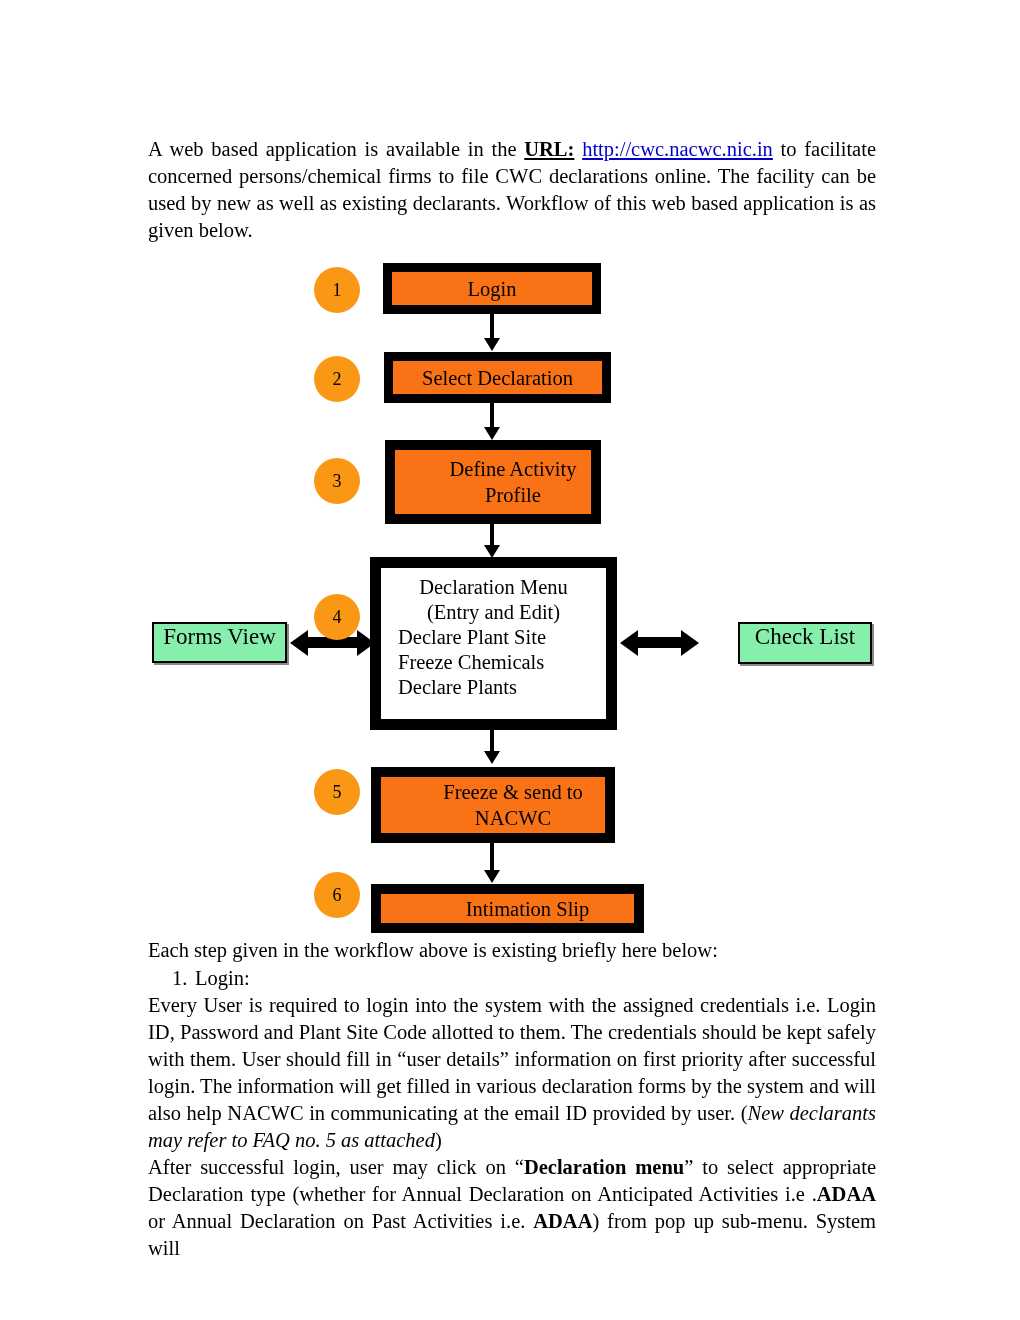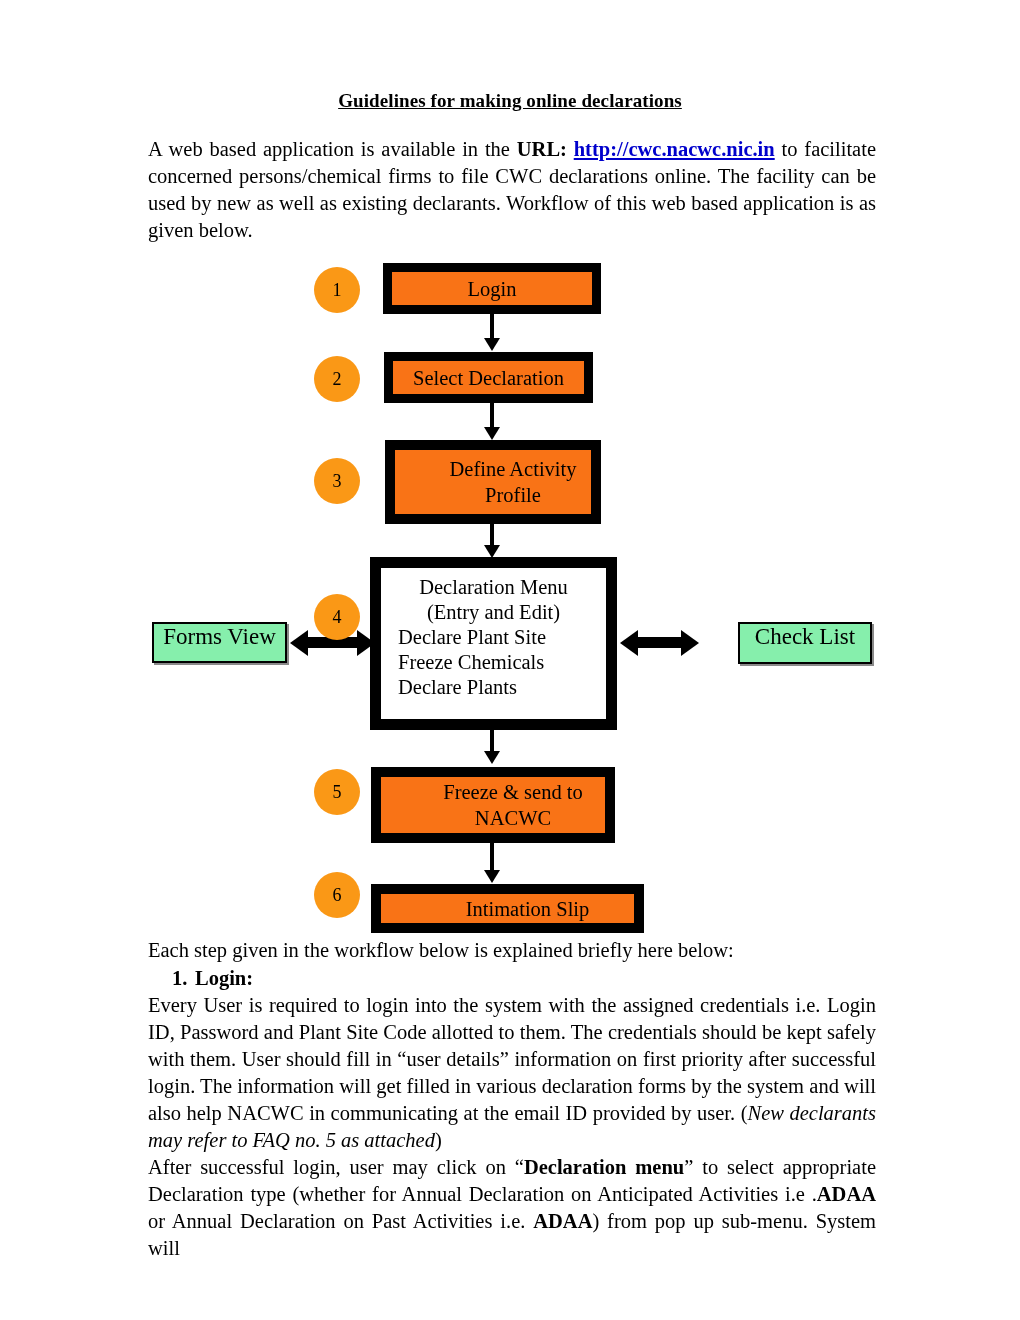--- a/index.html
+++ b/index.html
@@ -39,23 +39,24 @@
     left: 148px;
     top: 136px;
     width: 728px;
     font-size: 20.5px;
     line-height: 27px;
     text-align: justify;
     text-justify: inter-word;
   }
   .intro .url-label {
     font-weight: bold;
+    text-decoration: underline;
   }
   .intro .url-link {
-    font-weight: bold;
+    font-weight: normal;
     text-decoration: underline;
     color: #0000CC;
   }
 
   
   .flow {
     position: absolute;
     left: 0;
     top: 0;
     width: 1020px;
@@ -164,54 +165,53 @@
   
   .body-block {
     position: absolute;
     left: 148px;
     width: 728px;
     font-size: 20.5px;
     line-height: 27px;
   }
   .lead-line { text-align: left; }
   .numitem {
-    font-weight: bold;
+    font-weight: normal;
     padding-left: 24px;
     margin-top: 1px;
   }
   .numitem .num { display: inline-block; width: 23px; }
   .para {
     text-align: justify;
     text-justify: inter-word;
   }
   .para i { font-style: italic; }
   .para b { font-weight: bold; }
 </style>
 </head>
 <body>
 
 <div class="page">
 
-  <div class="doc-title">Guidelines for making online declarations</div>
 
   <div class="intro">
     <span>A web based application is available in the </span><span class="url-label">URL:</span>&nbsp;<span class="url-link">http://cwc.nacwc.nic.in</span><span> to facilitate concerned persons/chemical firms to file CWC declarations online. The facility can be used by new as well as existing declarants. Workflow of this web based application is as given below.</span>
   </div>
 
   <div class="flow">
 
     <div class="circle" style="left:314px; top:267px; width:46px; height:46px;">1</div>
     <div class="fbox" style="left:383px; top:263px; width:218px; height:51px;">
       <div class="inner">Login</div>
     </div>
     <div class="vstem" style="left:490px; top:314px; height:25px;"></div>
     <div class="vhead" style="left:484px; top:338px;"></div>
 
     <div class="circle" style="left:314px; top:356px; width:46px; height:46px;">2</div>
-    <div class="fbox" style="left:384px; top:352px; width:209px; height:51px;">
+    <div class="fbox" style="left:384px; top:352px; width:227px; height:51px;">
       <div class="inner">Select Declaration</div>
     </div>
     <div class="vstem" style="left:490px; top:403px; height:25px;"></div>
     <div class="vhead" style="left:484px; top:427px;"></div>
 
     <div class="circle" style="left:314px; top:458px; width:46px; height:46px;">3</div>
     <div class="fbox wide-border" style="left:385px; top:440px; width:216px; height:84px;">
       <div class="inner" style="white-space:pre-line;">Define Activity
 Profile</div>
     </div>
@@ -252,21 +252,21 @@
     <div class="vstem" style="left:490px; top:843px; height:28px;"></div>
     <div class="vhead" style="left:484px; top:870px;"></div>
 
     <div class="circle" style="left:314px; top:872px; width:46px; height:46px;">6</div>
     <div class="fbox wide-border" style="left:371px; top:884px; width:273px; height:49px;">
       <div class="inner">Intimation Slip</div>
     </div>
   </div>
 
   <div class="body-block" style="top:937px;">
-    <div class="lead-line">Each step given in the workflow below is explained briefly here below:</div>
+    <div class="lead-line">Each step given in the workflow above is existing briefly here below:</div>
 
     <div class="numitem">
       <span class="num">1.</span><span>Login:</span>
     </div>
     <div class="para">
       <span>Every User is required to login into the system with the assigned credentials i.e. Login ID, Password and Plant Site Code allotted to them. The credentials should be kept safely with them. User should fill in “user details” information on first priority after successful login. The information will get filled in various declaration forms by the system and will also help NACWC in communicating at the email ID provided by user. (</span><i>New declarants may refer to FAQ no. 5 as attached</i><span>)</span>
     </div>
 
     <div class="para">
       <span>After successful login, user may click on “</span><b>Declaration menu</b><span>” to select appropriate Declaration type (whether for Annual Declaration on Anticipated Activities i.e .</span><b>ADAA</b><span> or Annual Declaration on Past Activities i.e. </span><b>ADAA</b><span>) from pop up sub-menu. System will</span>

